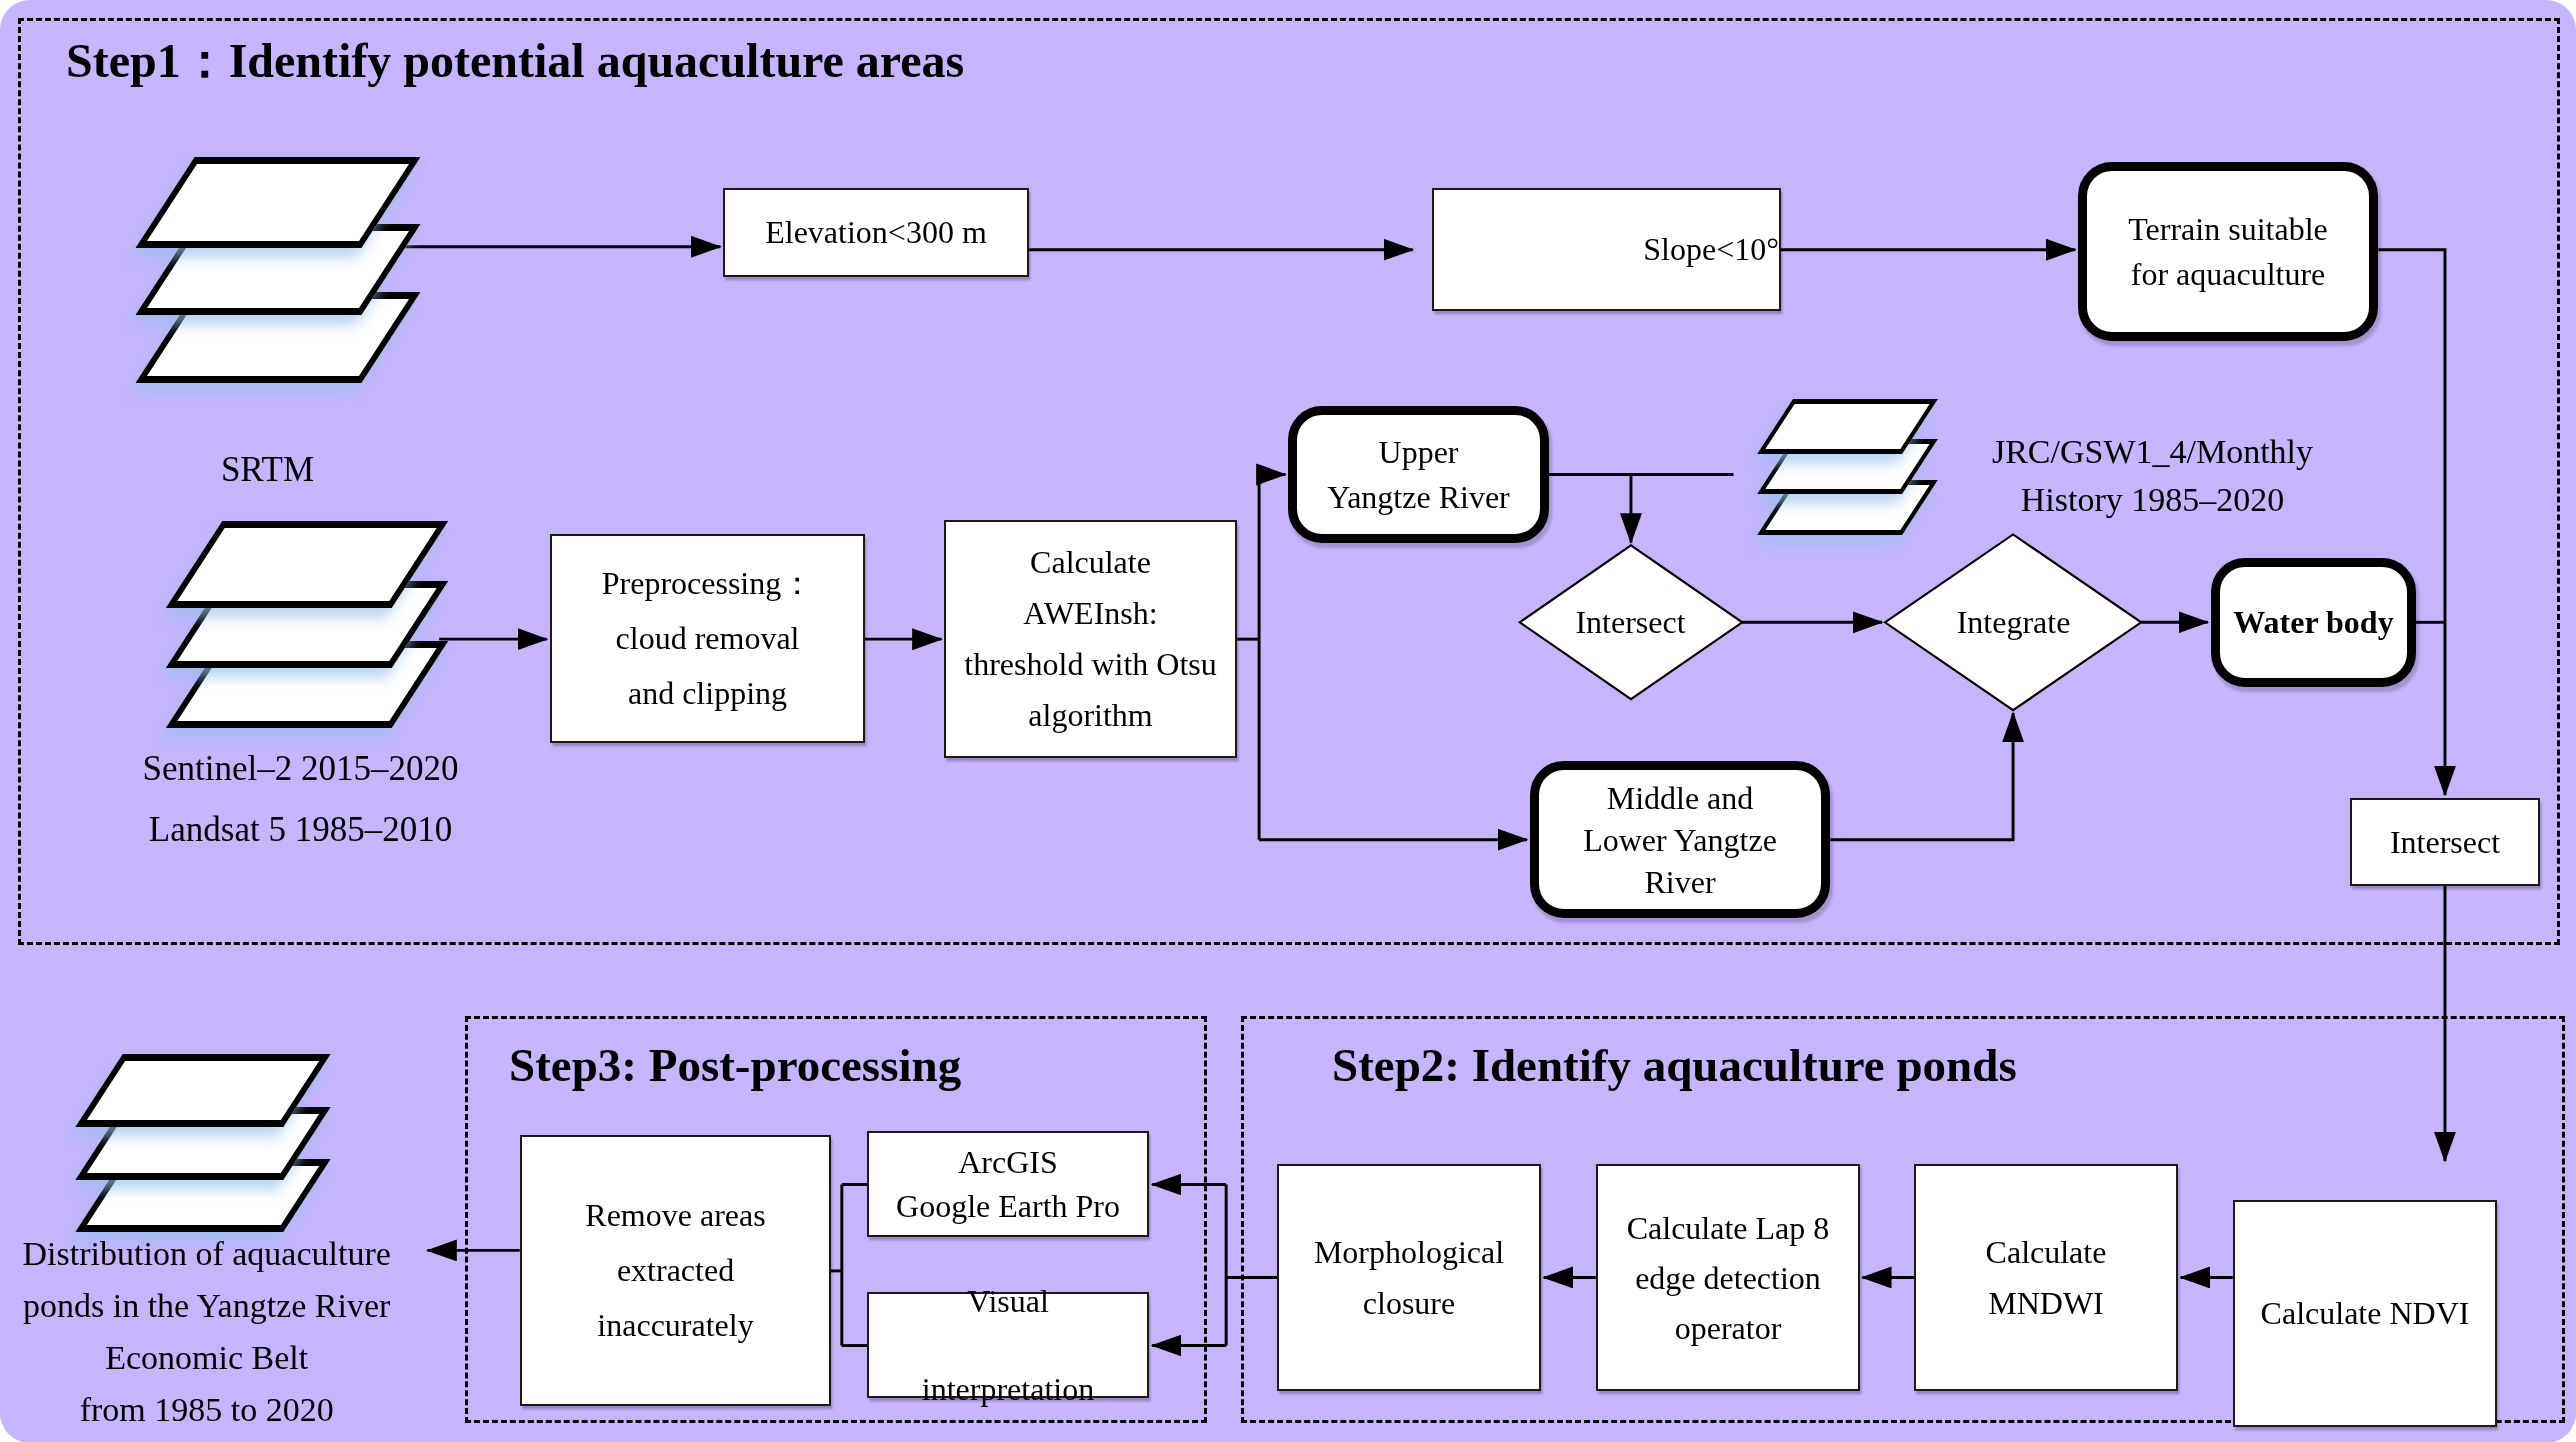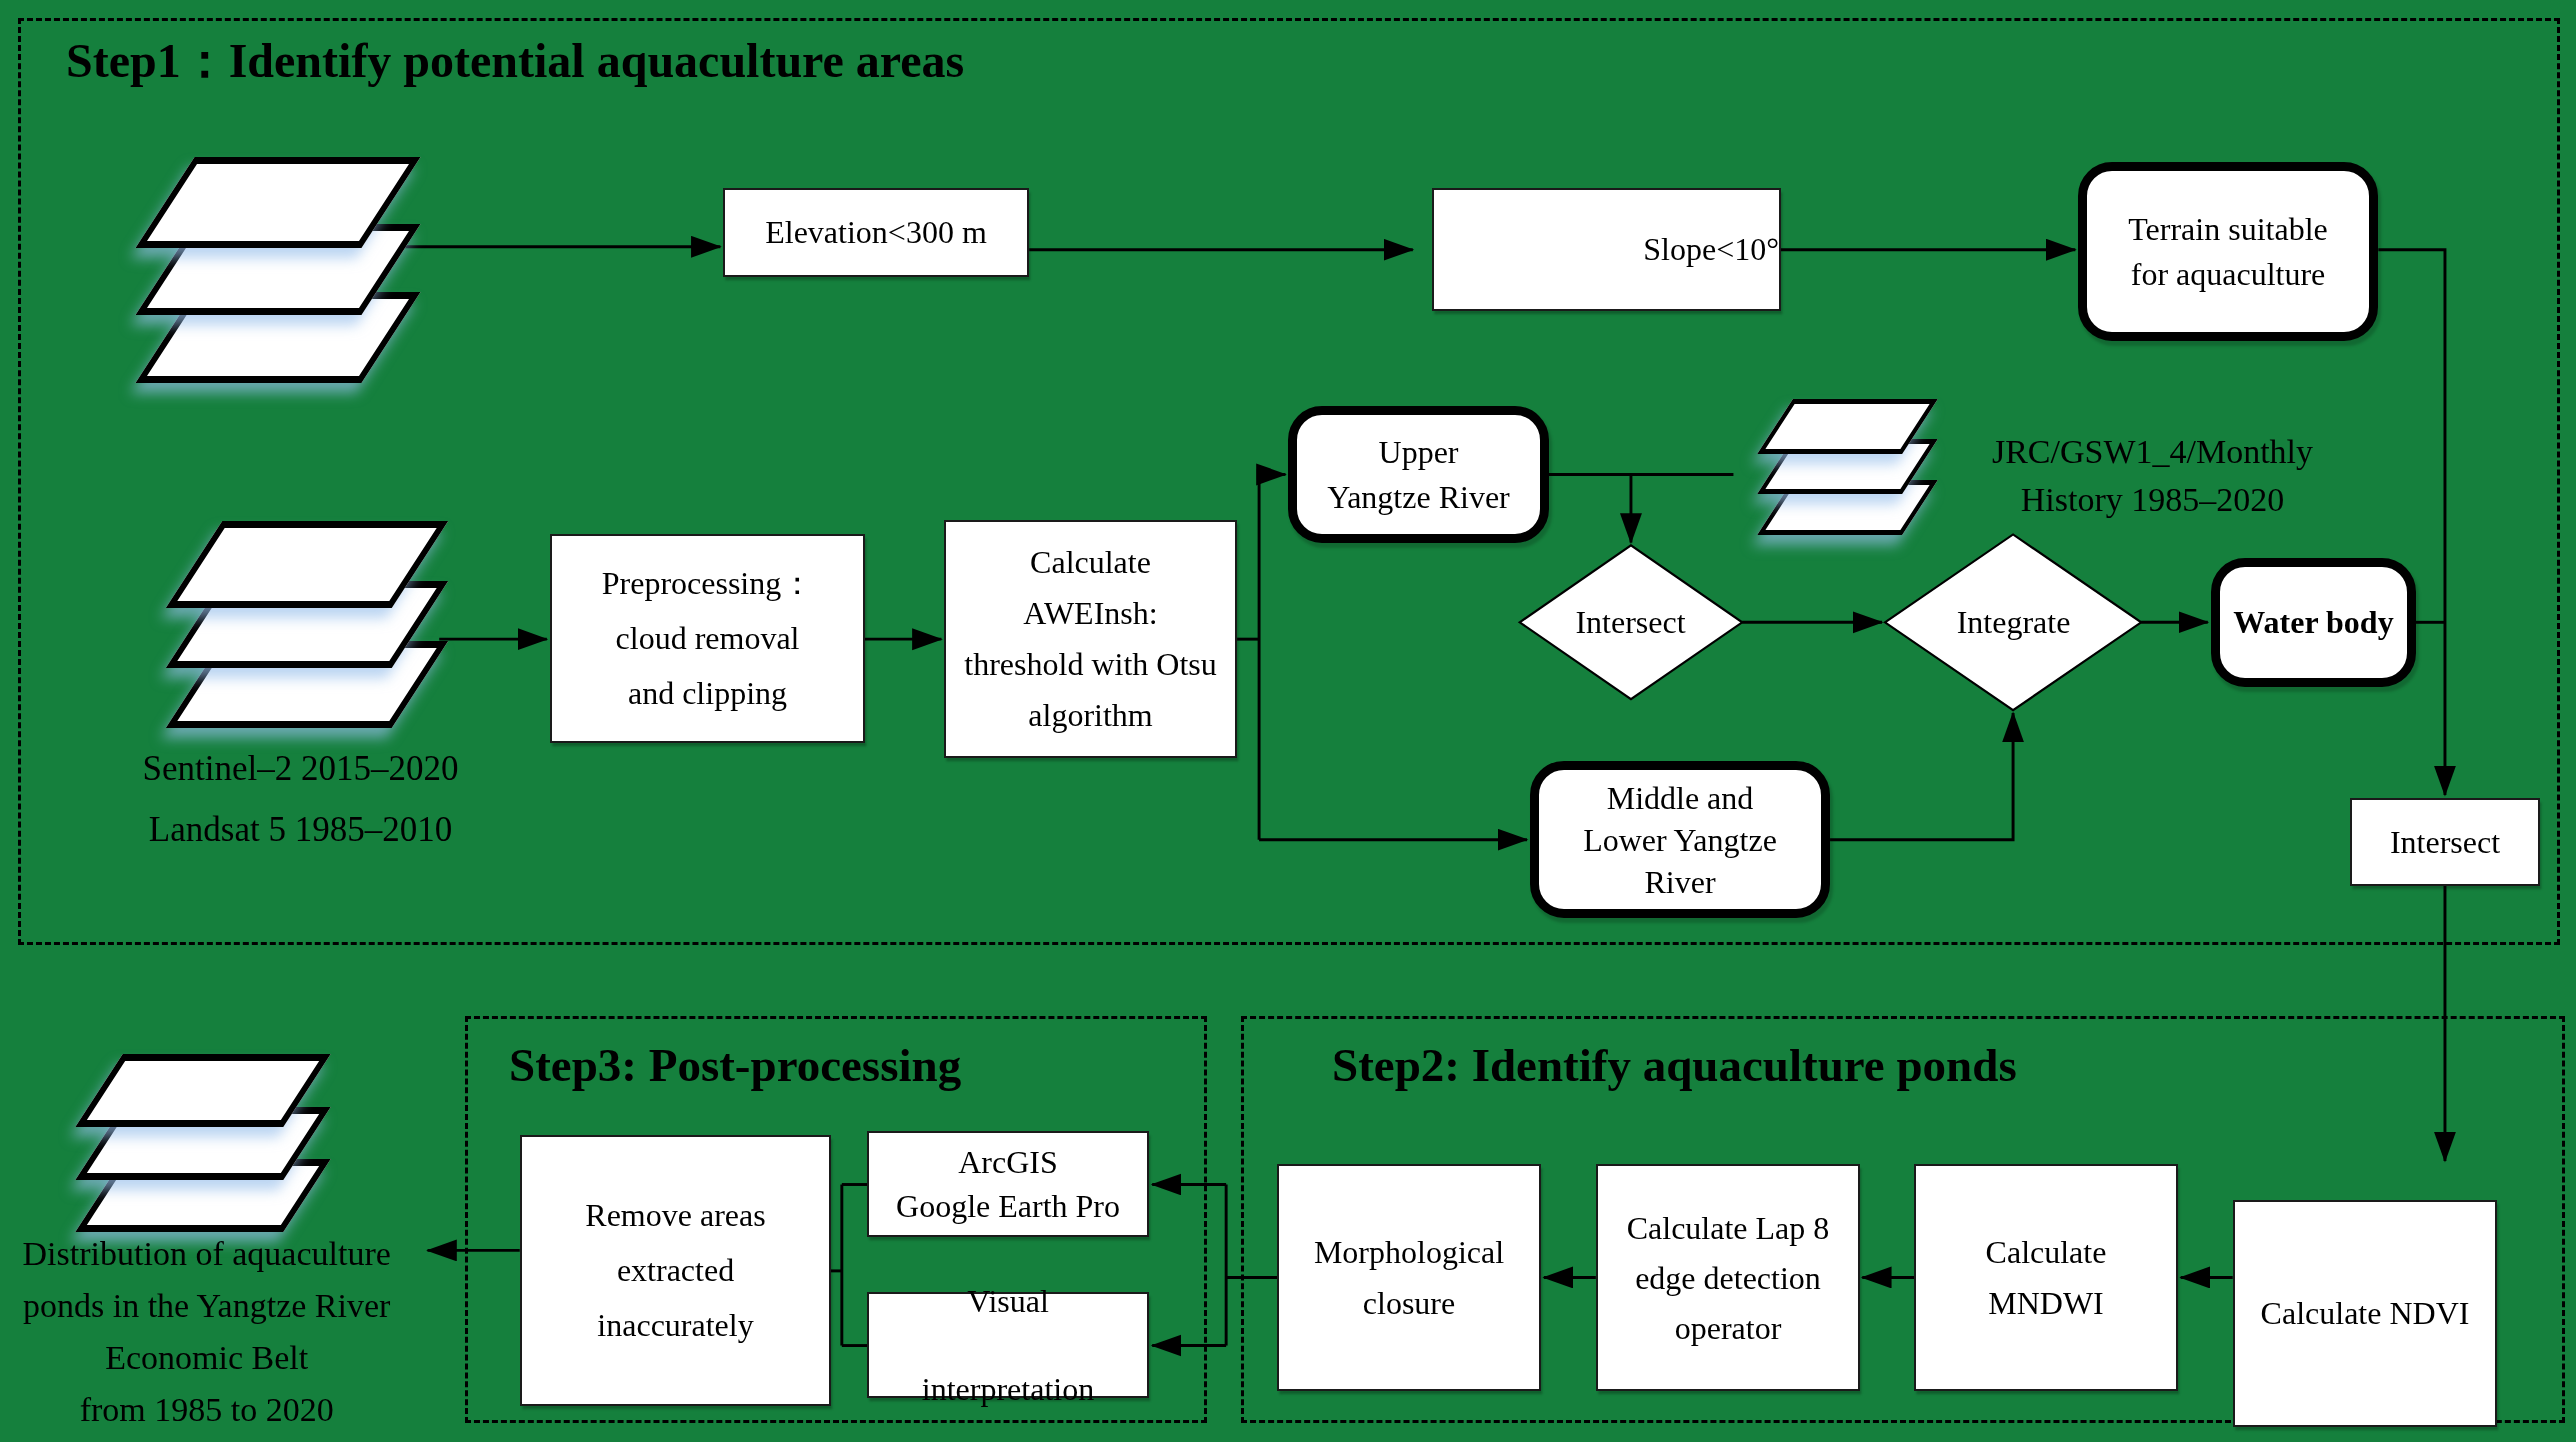--- a/index.html
+++ b/index.html
@@ -1,17 +1,17 @@
 <!DOCTYPE html>
 <html style="font-size:11.7px"><head>
 <meta charset="utf-8">
 <style>
   html,body{margin:0;padding:0;background:#ffffff;}
-  #canvas{position:relative;width:2576px;height:1443px;background:#15803d;
-          font-family:"Liberation Serif","DejaVu Serif",serif;color:#000;overflow:hidden;}
+  #canvas{position:relative;width:2576px;height:1443px;background:#c4b5fd;
+          font-family:"Liberation Serif","DejaVu Serif",serif;color:#000;overflow:hidden;border-radius:30px;}
   #wires{position:absolute;left:0;top:0;width:2576px;height:1443px;z-index:1;}
   .dashedbox{position:absolute;border:3.7px dashed #000;z-index:0;background:transparent;}
   .steptitle{position:absolute;z-index:3;font-weight:bold;font-size:48px;white-space:nowrap;}
   .node{position:absolute;z-index:2;background:#fff;display:flex;flex-direction:column;
         justify-content:center;align-items:center;text-align:center;font-size:32px;line-height:45px;
         box-sizing:border-box;}
   .thin{border:2.2px solid #1a1a1a;box-shadow:2.2px 3.7px 2.2px rgba(0,0,0,0.25);}
   .thick{border:9.5px solid #000;border-radius:34px;box-shadow:2.9px 4.4px 2.9px rgba(0,0,0,0.18);}
   .dlabel{position:absolute;z-index:2;display:flex;justify-content:center;align-items:center;
           text-align:center;font-size:32px;background:transparent;}
@@ -78,20 +78,21 @@
 
   <div class="steptitle" style="left:66px;top:29px;">Step1：Identify potential aquaculture areas</div>
   <div class="steptitle" style="left:1332px;top:1038px;font-size:47px;">Step2: Identify aquaculture ponds</div>
   <div class="steptitle" style="left:509px;top:1038px;font-size:47px;">Step3: Post-processing</div>
 
   <div class="stack" style="left:121px;top:157px;width:293px;height:242px;">
     <div class="layer" style="left:44px;top:0;z-index:3;"></div>
     <div class="layer" style="left:44px;top:67px;z-index:2;"></div>
     <div class="layer" style="left:44px;top:135px;z-index:1;"></div>
   </div>
+  <div class="stacklabel" style="left:121px;top:439px;width:293px;">SRTM</div>
 
   <div class="node thin" style="left:723px;top:188px;width:306px;height:89px;">
     <div>Elevation&lt;300 m</div>
   </div>
   <div class="node thin" style="left:1432px;top:188px;width:349px;height:123px;align-items:flex-end;">
     <div>Slope&lt;10°</div>
   </div>
   <div class="node thick" style="left:2078px;top:162px;width:300px;height:179px;">
     <div>Terrain suitable</div>
     <div>for aquaculture</div>

